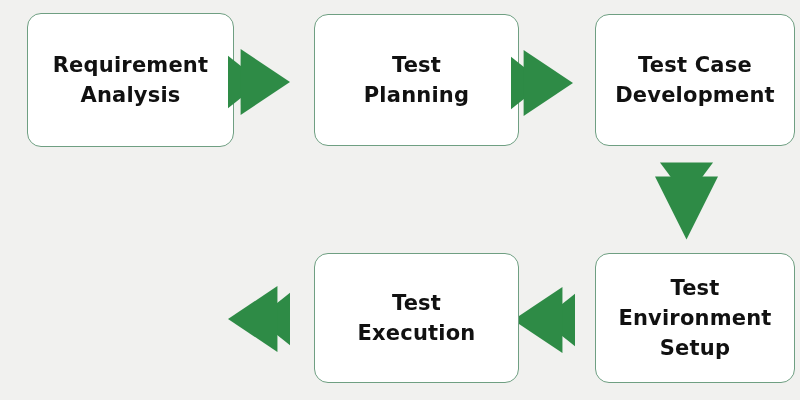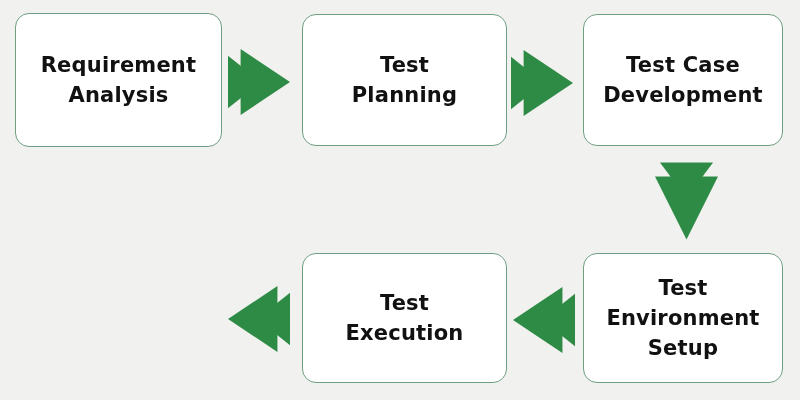--- a/index.html
+++ b/index.html
@@ -17,20 +17,21 @@
   .box {
     position: absolute;
     background: #ffffff;
     border: 1.5px solid #6f9f82;
     border-radius: 14px;
     display: flex;
     align-items: center;
     justify-content: center;
     text-align: center;
     box-sizing: border-box;
+    margin-left: 12px;
   }
 
   .box .label {
     font-weight: bold;
     font-size: 21px;
     line-height: 30px;
     color: #111111;
     white-space: pre-line;
     letter-spacing: 0.2px;
   }

